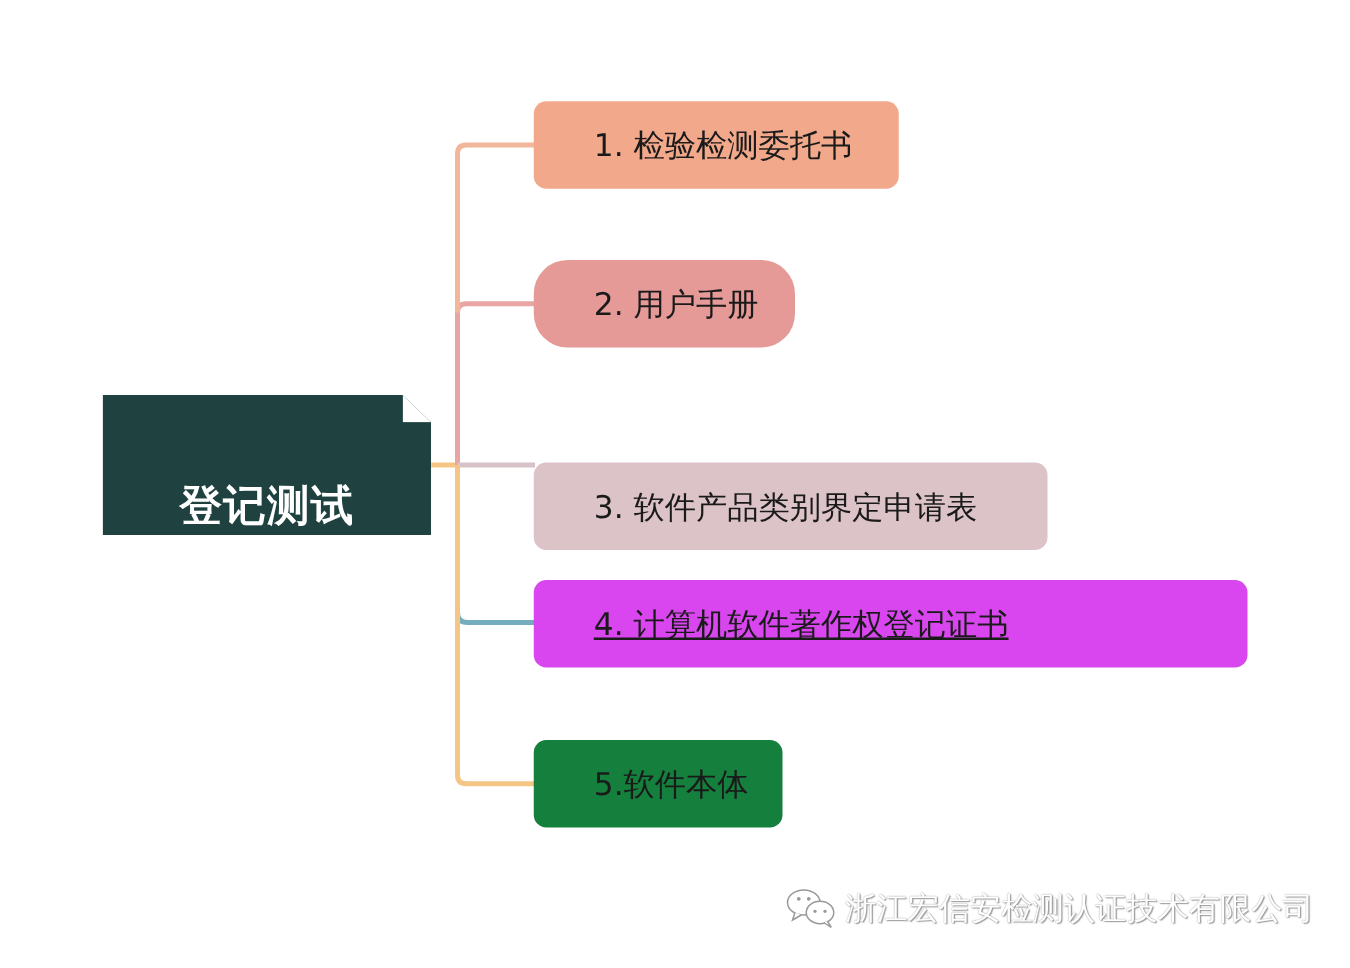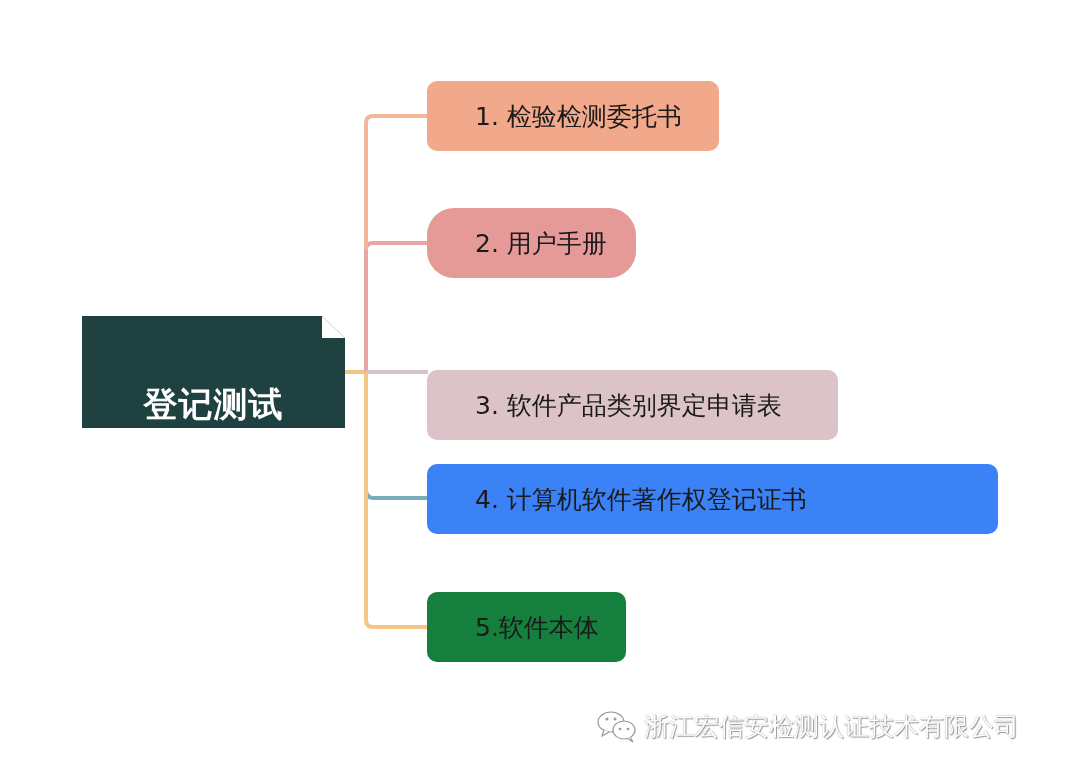--- a/index.html
+++ b/index.html
@@ -18,21 +18,21 @@
     background: #ffffff;
     clip-path: polygon(0 0, 100% 100%, 0 100%);
   }
   .branch {
     position: absolute; height: 70px; border-radius: 10px;
     display: flex; align-items: center; padding-left: 48px; box-sizing: border-box;
     font-size: 25px; color: #1a1a1a;
   }
   svg.lines { position: absolute; left: 0; top: 0; }
   .watermark {
-    position: absolute; left: 596px; top: 706px; height: 40px; display: flex; align-items: center;
+    position: absolute; left: 628px; top: 706px; height: 40px; display: flex; align-items: center;
     font-size: 25px; color: #ffffff; 
     text-shadow: 0 0 1px #8a8a8a, 1px 1px 1px #9a9a9a;
   }
   .wm-icon { width: 44px; height: 36px; margin-right: 4px; }
 </style>
 </head>
 <body>
 
 <svg class="lines" width="1080" height="774">
 
@@ -51,21 +51,21 @@
 
 <div class="branch" style="left:427px; top:81px; width:292px; background:#f2a98b;">
   <span>1. 检验检测委托书</span>
 </div>
 <div class="branch" style="left:427px; top:208px; width:209px; background:#e59a98;border-radius:27px;">
   <span>2. 用户手册</span>
 </div>
 <div class="branch" style="left:427px; top:336px; width:411px; background:#dcc3c8;margin-top:34px;">
   <span>3. 软件产品类别界定申请表</span>
 </div>
-<div class="branch" style="left:427px; top:464px; width:571px; background:#3b82f6;">
+<div class="branch" style="left:427px; top:464px; width:571px; background:#d946ef;text-decoration:underline;">
   <span>4. 计算机软件著作权登记证书</span>
 </div>
 <div class="branch" style="left:427px; top:592px; width:199px; background:#15803d;">
   <span>5.软件本体</span>
 </div>
 
 <div class="watermark">
   <svg class="wm-icon" viewBox="0 0 44 36">
     <ellipse cx="15" cy="14" rx="13" ry="10" fill="#fff" stroke="#999" stroke-width="1.2"></ellipse>
     <path d="M8 22 L6 28 L13 24" fill="#fff" stroke="#999" stroke-width="1.2"></path>

